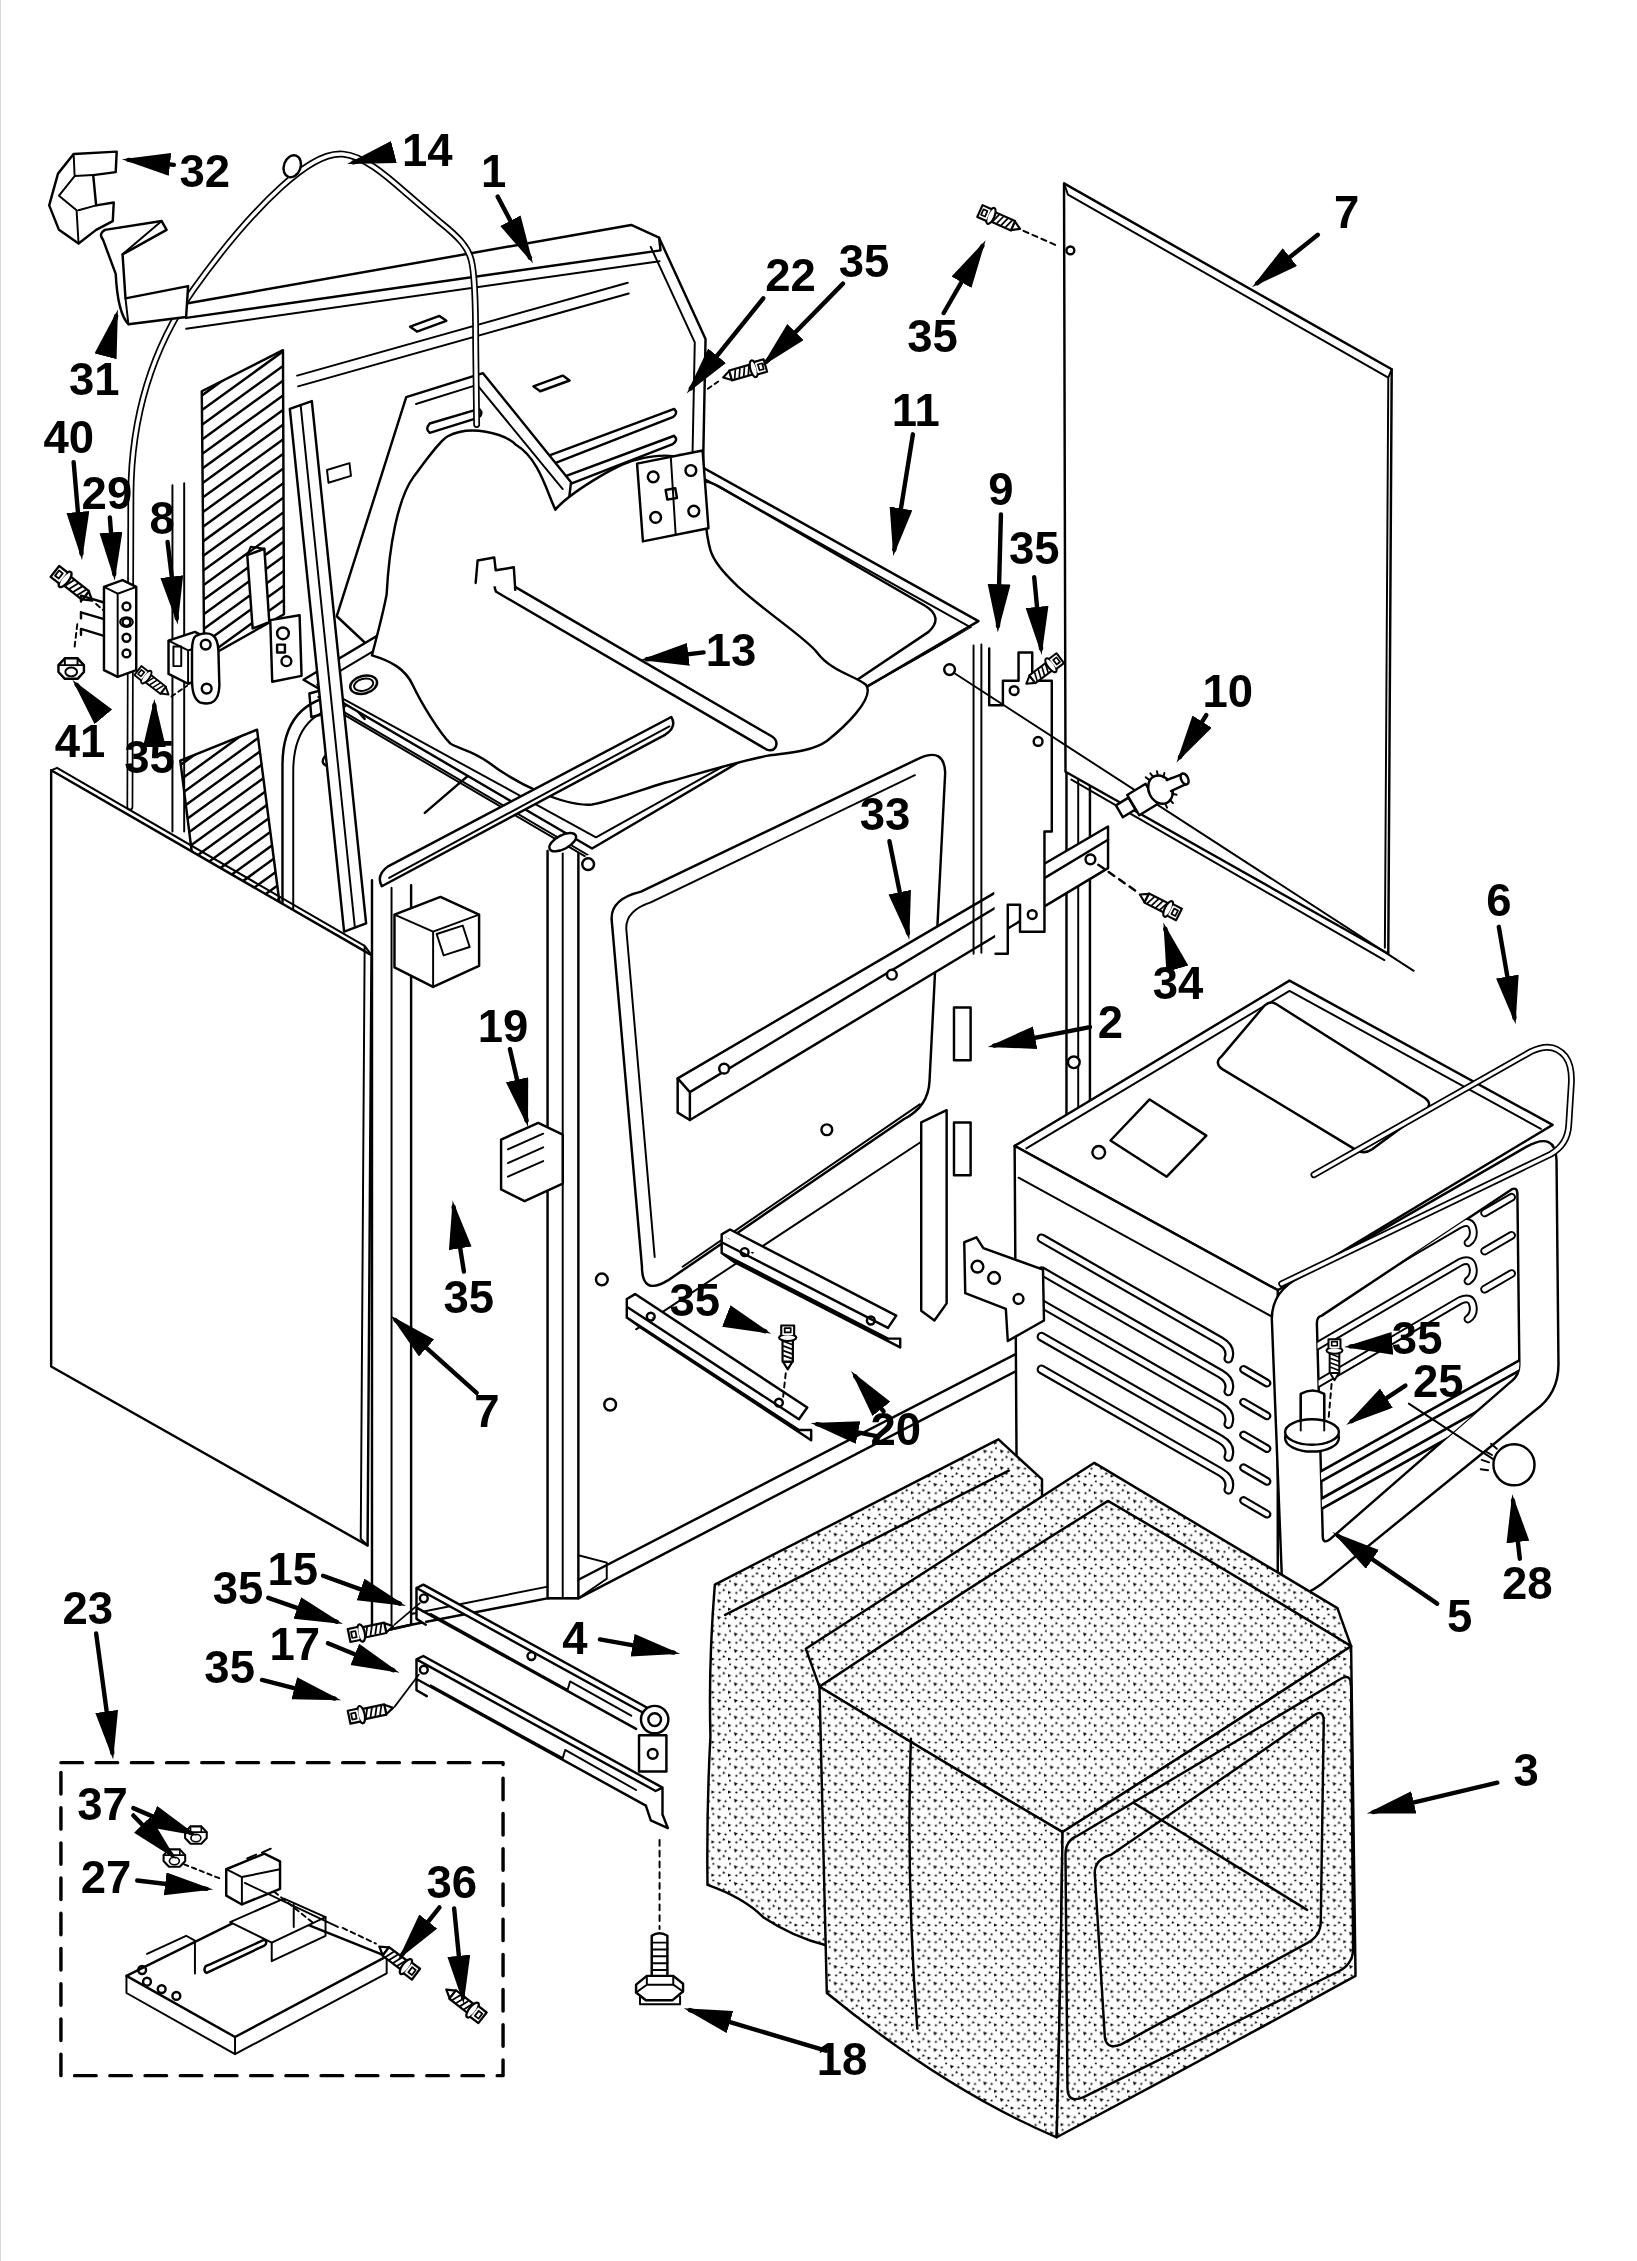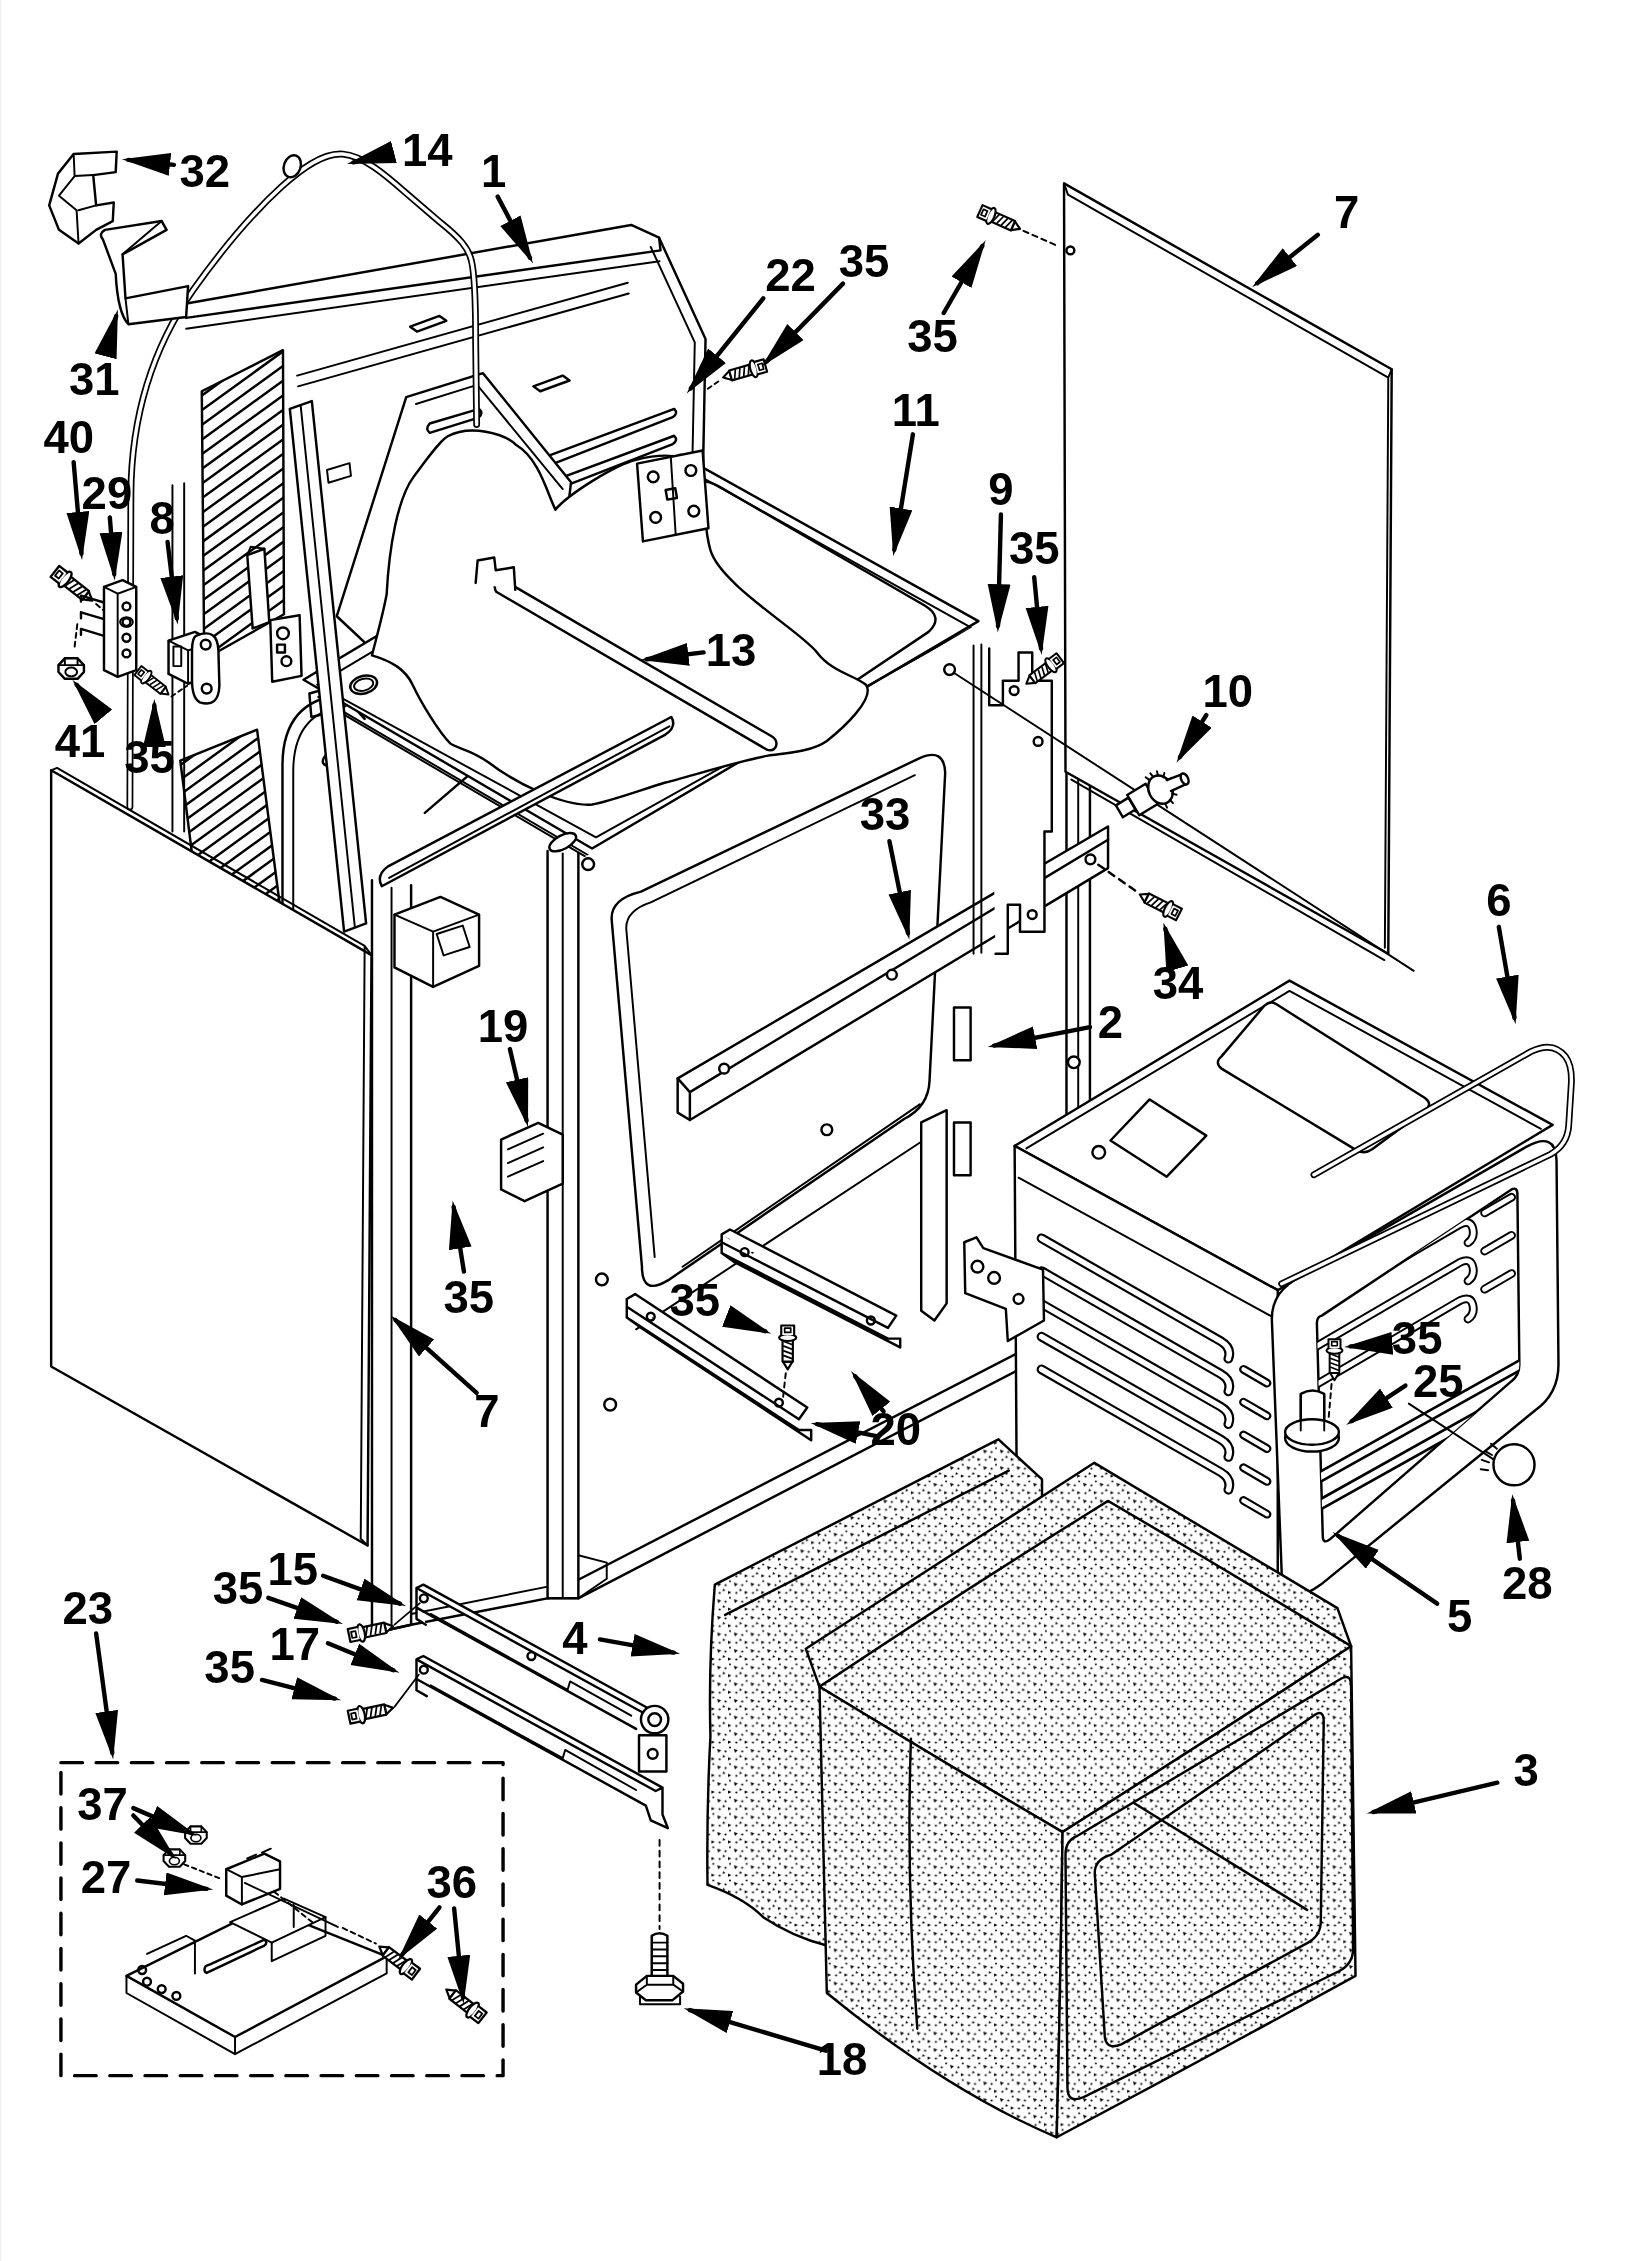--- a/index.html
+++ b/index.html
@@ -1,16 +1,16 @@
 <!DOCTYPE html>
 <html style="font-size:7.8px"><head>
 <meta charset="utf-8">
 <style>
   html,body{margin:0;padding:0;background:#fff;}
-  #page{width:1638px;height:2261px;position:relative;background:#f9a8d4;overflow:hidden;}
+  #page{width:1638px;height:2261px;position:relative;background:#737373;overflow:hidden;}
   svg{position:absolute;top:0;left:0;}
   text{font-family:"Liberation Sans",sans-serif;font-weight:bold;font-size:93px;fill:#000;}
 </style>
 </head>
 <body>
 <div id="page">
 <svg width="1638" height="2261" viewBox="0 0 3348 4623" fill="none" stroke-linecap="round" stroke-linejoin="round">
 <defs>
   <marker id="ah" markerWidth="12" markerHeight="6" refX="9.5" refY="2.6" orient="auto" markerUnits="strokeWidth">
     <polygon points="0,0 11,2.6 0,5.2" fill="#000"></polygon>

